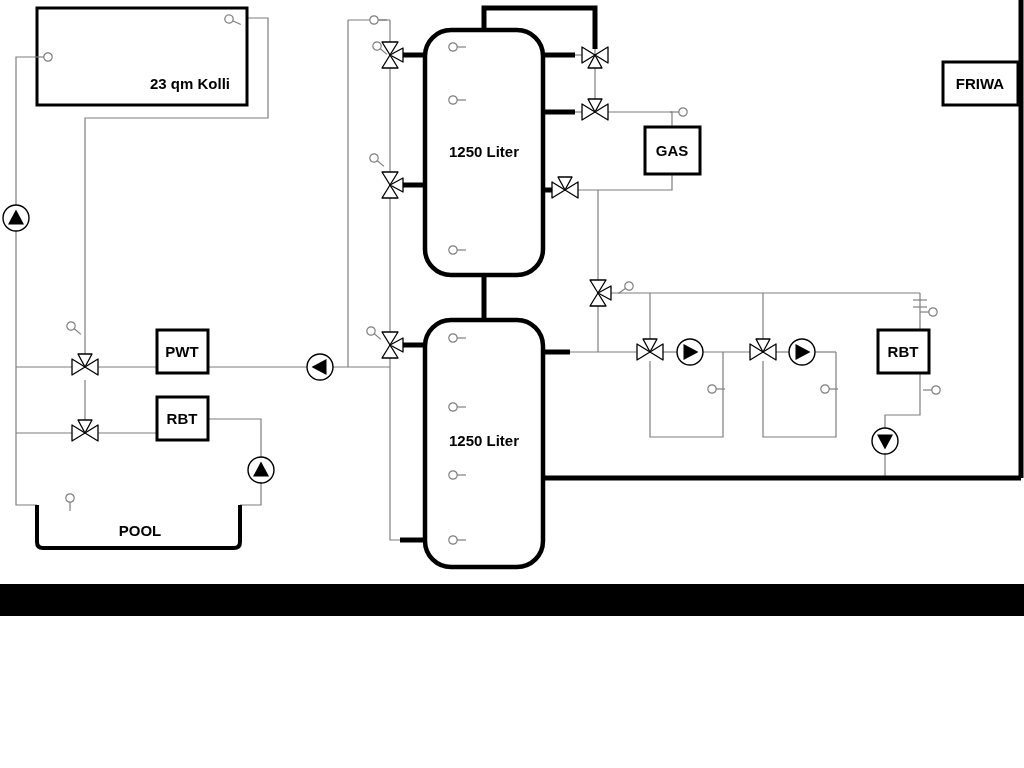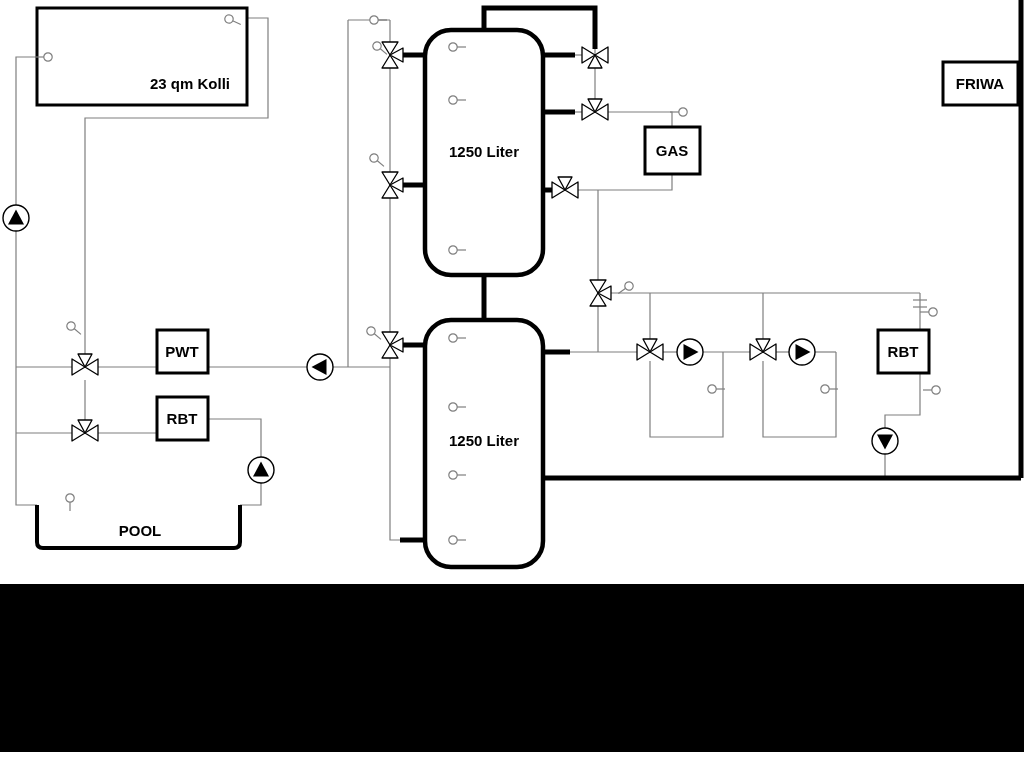--- a/index.html
+++ b/index.html
@@ -1,16 +1,16 @@
 <!DOCTYPE html>
 <html><head>
 <meta charset="utf-8">
 <style>
   html,body{margin:0;padding:0;background:#fff;}
-  .stage{position:relative;width:1024px;height:752px;overflow:hidden;background:#fff;}
+  .stage{position:relative;width:1024px;height:616px;overflow:hidden;background:#fff;}
   svg{display:block;}
   text{font-family:"Liberation Sans",sans-serif;font-weight:bold;fill:#000;}
 </style>
 </head>
 <body>
 
 <div class="stage">
 <svg width="1024" height="768" viewBox="0 0 1024 768">
 
   <defs>

